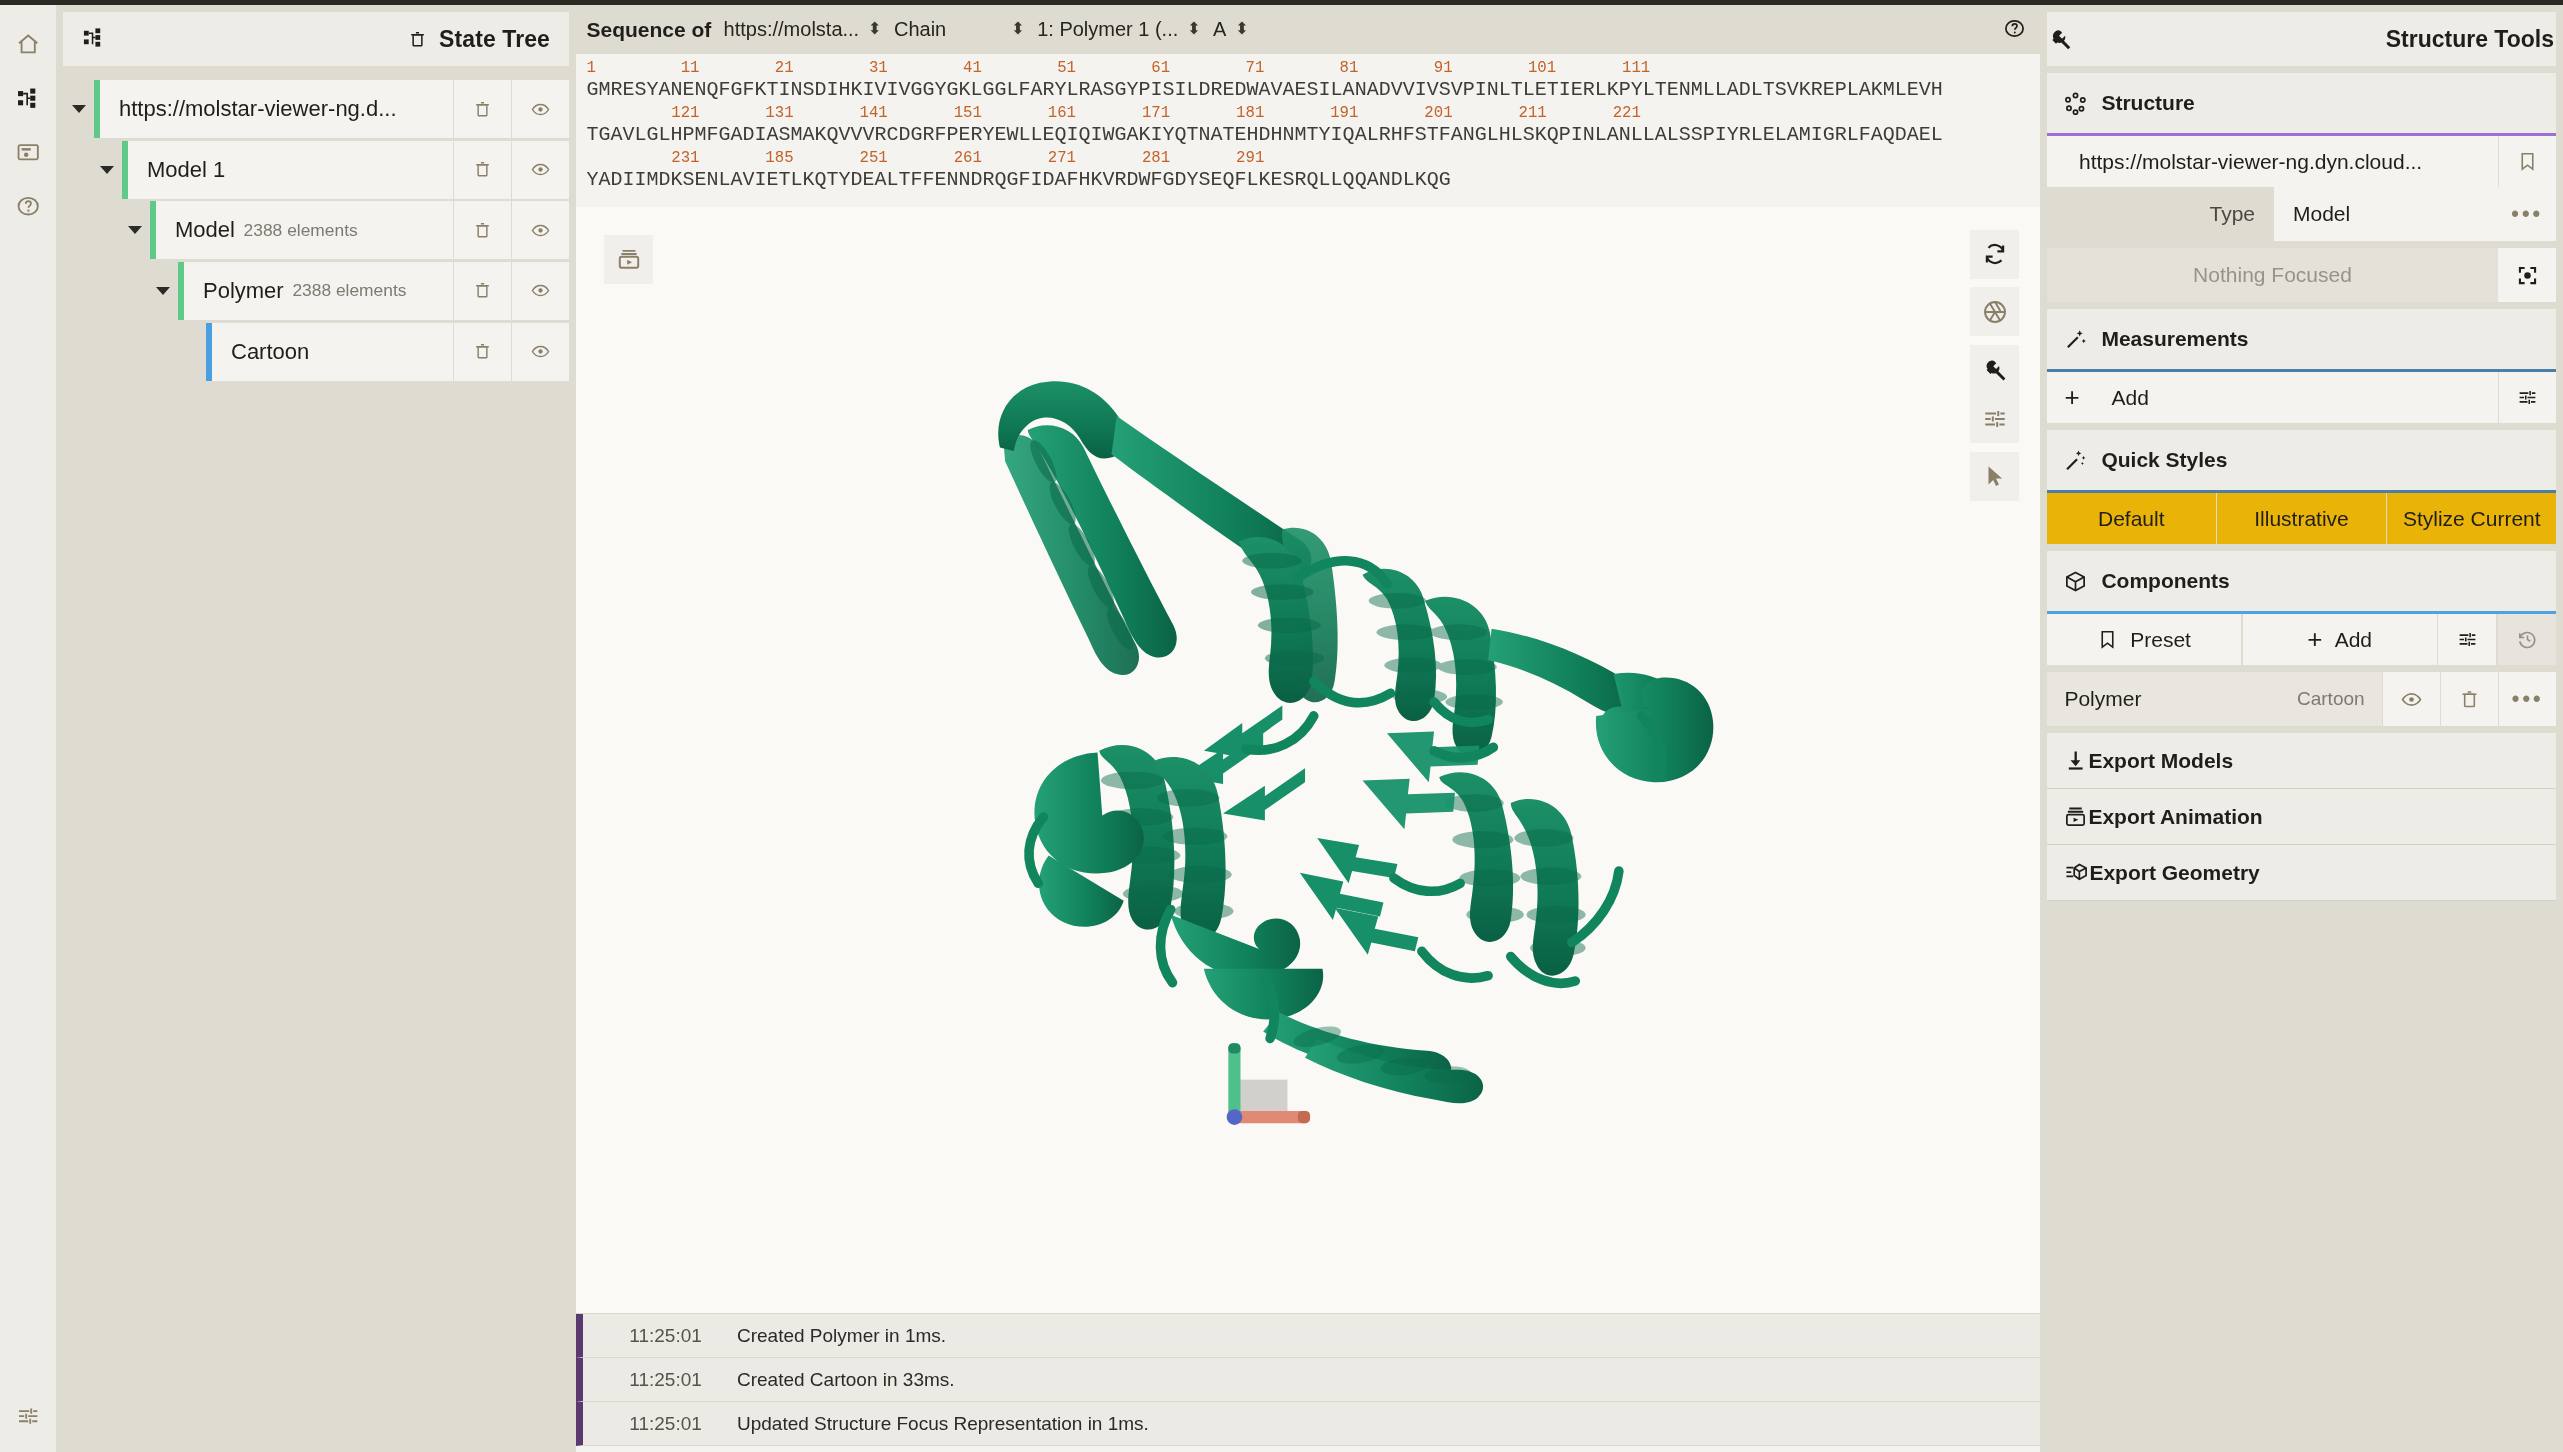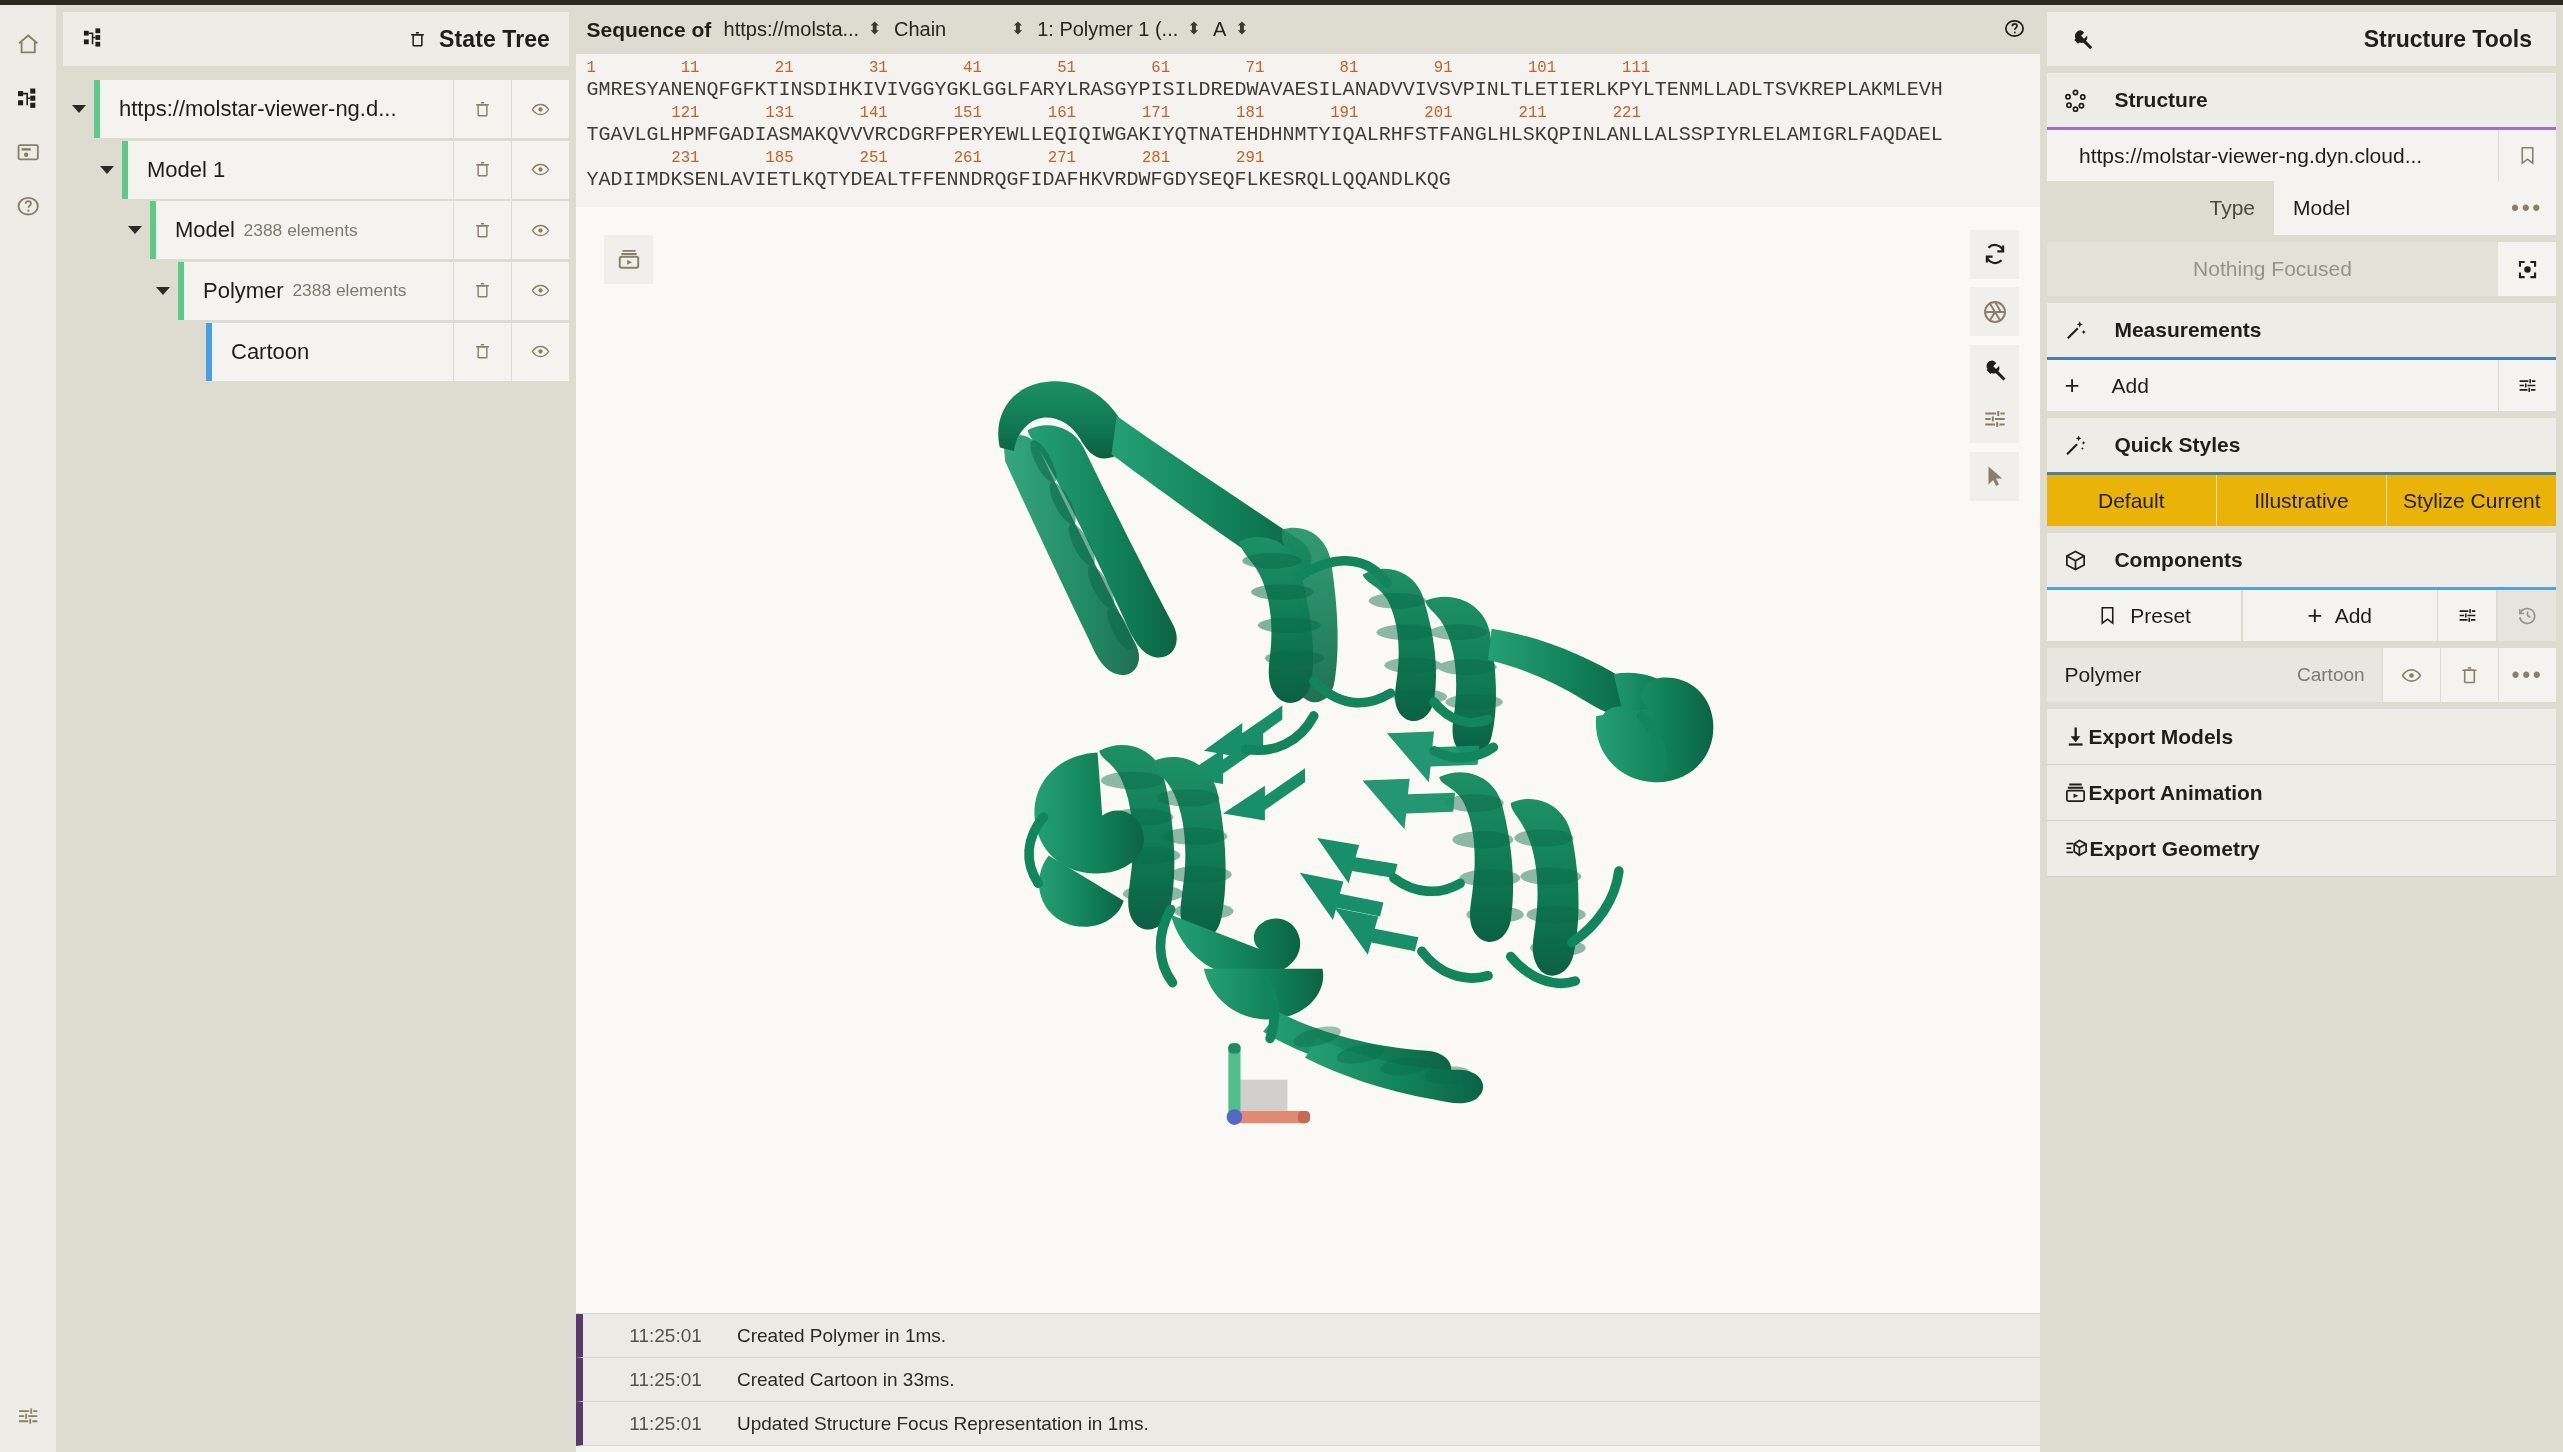--- a/index.html
+++ b/index.html
@@ -186,29 +186,29 @@
   .log-msg { font-size: 19px; color: #2b2a24; padding-left: 23px; }
 
   
   .right {
     width: 523px; flex: 0 0 523px;
     background: #dedbd1;
     display: flex; flex-direction: column;
   }
   .rp-header {
     height: 54px; background: #edece7;
-    display: flex; align-items: center; padding: 0 24px;
+    display: flex; align-items: center; padding: 0 2px;
     margin: 7px 7px 0 7px;
   }
   .rp-header svg { width: 23px; height: 23px; }
   .rp-title { margin-left: auto; font-size: 23px; font-weight: bold; color: #1f1e1a; }
 
   .sec-head {
-    height: 54px; background: #edece7;
-    display: flex; align-items: center; gap: 27px;
+    height: 60px; background: #edece7;
+    display: flex; align-items: center; gap: 14px;
     padding: 0 17.4px; margin: 7px 7px 0 7px;
     cursor: pointer;
   }
   .sec-head svg { width: 23px; height: 23px; flex: 0 0 23px; }
   .sec-name { font-size: 21px; font-weight: bold; color: #1f1e1a; }
 
   .rp-row {
     display: flex; align-items: stretch; margin: 0 7px;
     background: #f4f3ef; height: 54px;
   }

